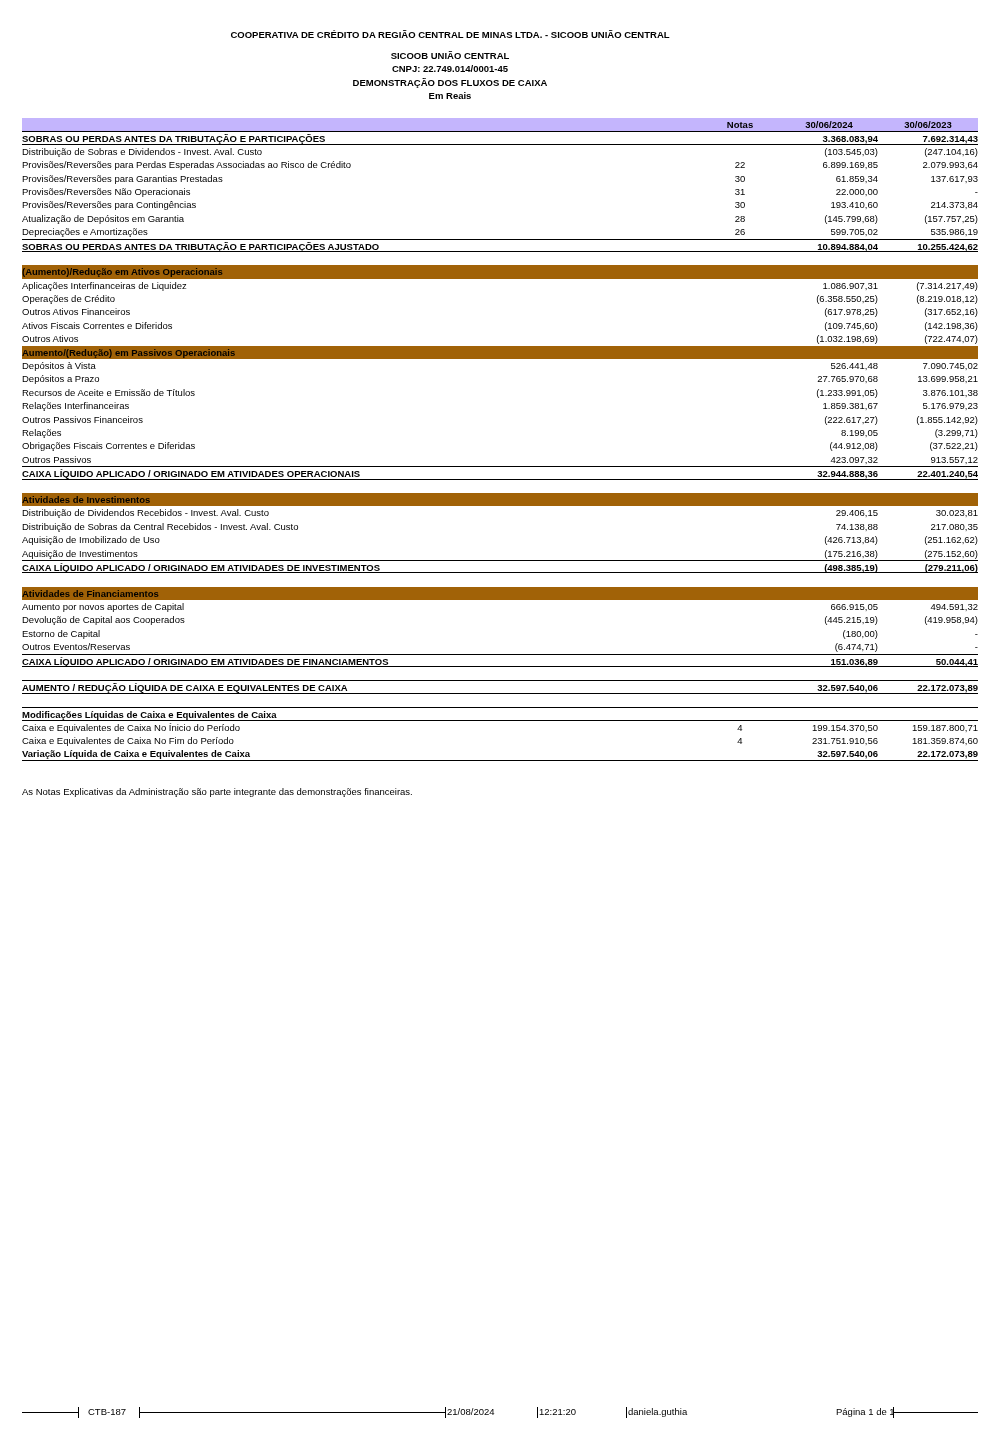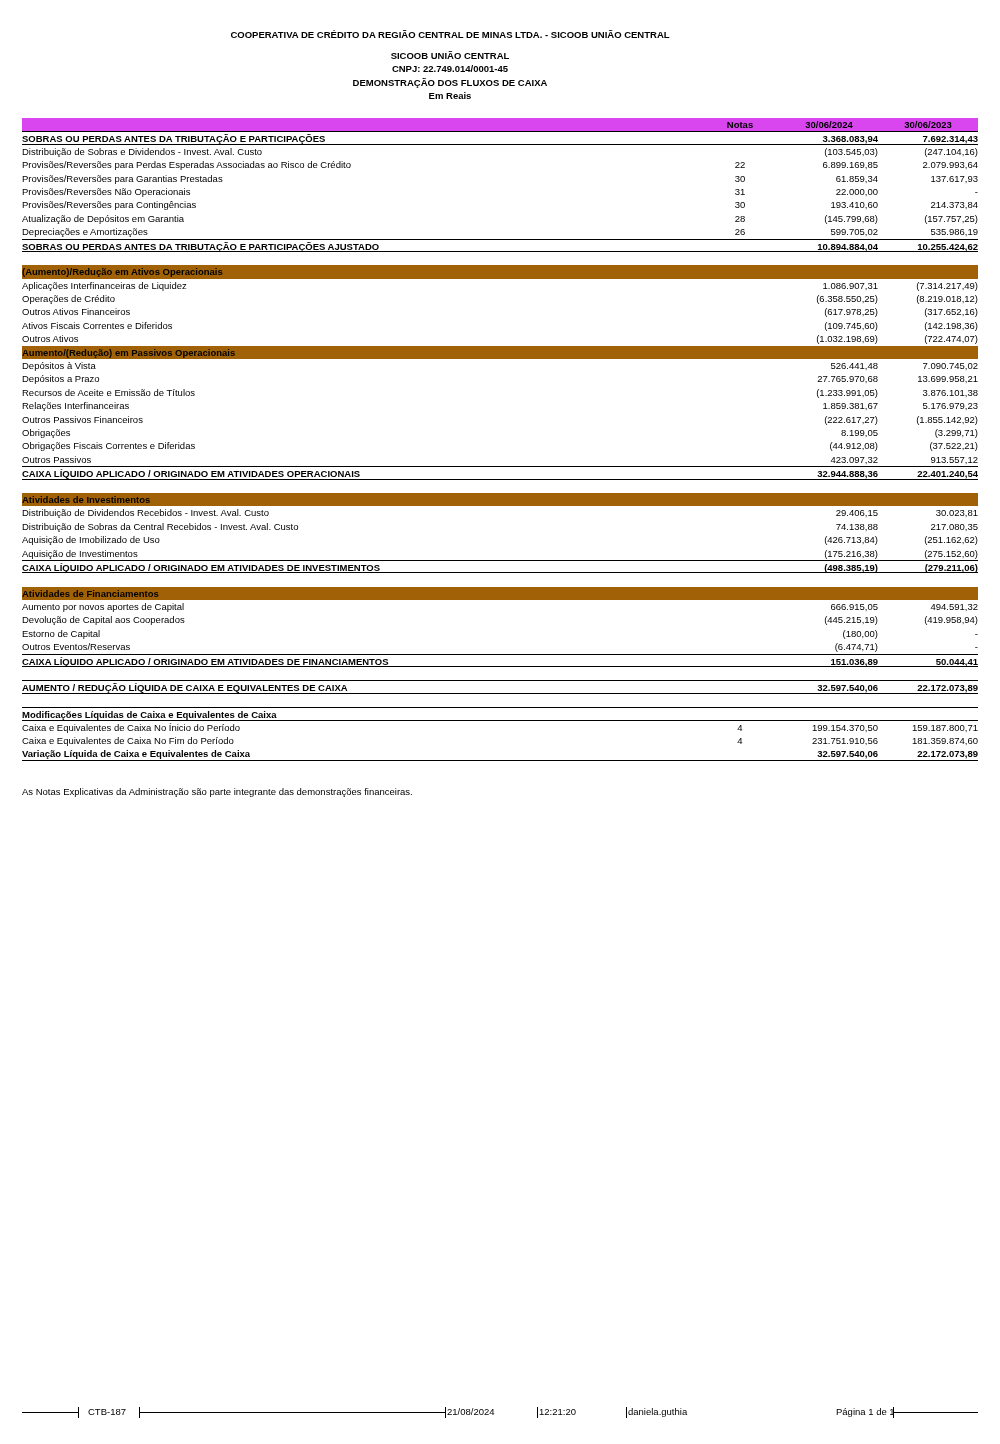--- a/index.html
+++ b/index.html
@@ -6,21 +6,21 @@
   body { width: 1000px; height: 1444px; position: relative; font-family: "Liberation Sans", sans-serif; color: #000; overflow: hidden; }
   .titles { position: absolute; top: 29px; left: 0; width: 900px; text-align: center; font-weight: bold; font-size: 9.5px; }
   .titles .t1 { height: 20px; }
   .titles .tl { height: 13.3px; line-height: 13px; }
   .sheet { position: absolute; top: 118px; left: 22px; width: 956px; font-size: 9.5px; }
   .row { display: flex; height: 13.4px; line-height: 13.4px; box-sizing: border-box; }
   .row .lbl { flex: 0 0 678px; white-space: nowrap; overflow: hidden; }
   .row .nota { flex: 0 0 80px; text-align: center; }
   .row .v1 { flex: 0 0 98px; text-align: right; }
   .row .v2 { flex: 0 0 100px; text-align: right; }
-  .row.hdr { background: #d946ef; font-weight: bold; }
+  .row.hdr { background: #c4b5fd; font-weight: bold; }
   .row.hdr .nota, .row.hdr .v1, .row.hdr .v2 { text-align: center; }
   .row.sec { background: #a16207; font-weight: bold; }
   .row.total { font-weight: bold; border-top: 1.5px solid #000; border-bottom: 1.5px solid #000; }
   .row.tb { font-weight: bold; border-bottom: 1.5px solid #000; }
   .row.gap { height: 13.4px; }
   .row.modhdr { font-weight: bold; border-top: 1.5px solid #000; border-bottom: 1.5px solid #000; }
   .note { position: absolute; top: 786px; left: 22px; font-size: 9.5px; }
   .footer { position: absolute; top: 1405px; left: 22px; width: 956px; height: 14px; font-size: 9.5px; }
   .footer .line { position: absolute; top: 7px; height: 1px; background: #000; }
   .footer .tick { position: absolute; top: 2px; width: 1px; height: 11px; background: #000; }
@@ -166,21 +166,21 @@
         <span class="v1">1.859.381,67</span>
         <span class="v2">5.176.979,23</span>
       </div>
       <div class="row item">
         <span class="lbl">Outros Passivos Financeiros</span>
         <span class="nota"></span>
         <span class="v1">(222.617,27)</span>
         <span class="v2">(1.855.142,92)</span>
       </div>
       <div class="row item">
-        <span class="lbl">Obrigações</span>
+        <span class="lbl">Relações</span>
         <span class="nota"></span>
         <span class="v1">8.199,05</span>
         <span class="v2">(3.299,71)</span>
       </div>
       <div class="row item">
         <span class="lbl">Obrigações Fiscais Correntes e Diferidas</span>
         <span class="nota"></span>
         <span class="v1">(44.912,08)</span>
         <span class="v2">(37.522,21)</span>
       </div>

